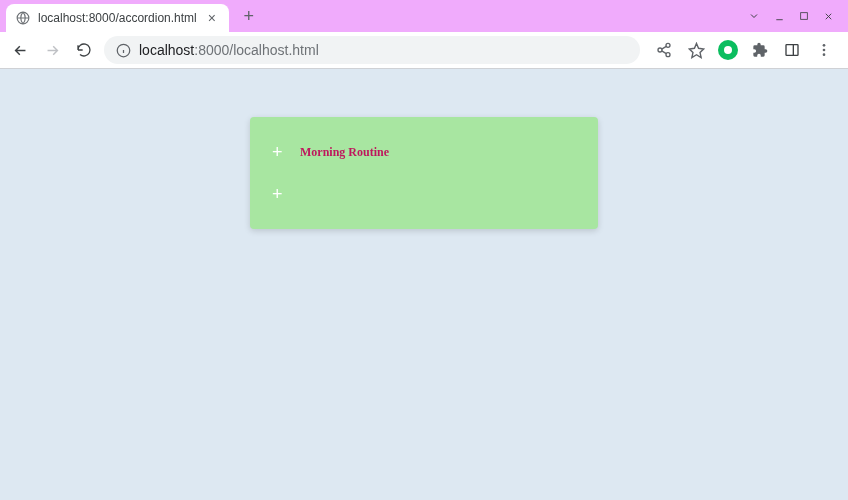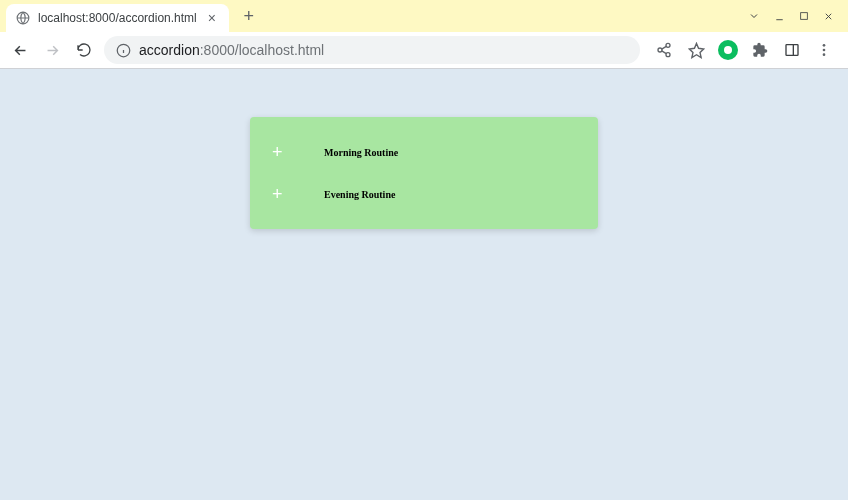--- a/index.html
+++ b/index.html
@@ -9,21 +9,21 @@
     }
     body {
       font-family: Arial, sans-serif;
       width: 848px;
       height: 500px;
       background: #fff;
       overflow: hidden;
     }
     
     .chrome {
-      background: #fef9c3;
+      background: #f0abfc;
       border-bottom: 1px solid #cfd1d5;
     }
     .tab-bar {
       display: flex;
       align-items: center;
       height: 32px;
       padding-left: 6px;
     }
     .tab {
       display: flex;
@@ -183,25 +183,24 @@
       cursor: pointer;
     }
     .accordion-toggle {
       color: #fff;
       font-size: 18px;
       font-weight: 300;
       line-height: 1;
       width: 14px;
     }
     .accordion-label {
-      color: #000000;
+      color: #be185d;
       font-family: Georgia, 'Times New Roman', serif;
-      font-size: 10px;
+      font-size: 12px;
       font-weight: bold;
-      margin-left: 24px;
     }
   </style>
 </head>
 <body>
 
 <div class="chrome">
   <div class="tab-bar">
     <div class="tab">
       <span class="favicon">
         <svg width="14" height="14" viewBox="0 0 24 24" fill="none" stroke="#6e7276" stroke-width="2">
@@ -253,21 +252,21 @@
         </svg>
     </div>
     <div class="url-bar">
       <span class="url-info-icon">
         <svg width="15" height="15" viewBox="0 0 24 24" fill="none" stroke="#5f6368" stroke-width="2">
             <circle cx="12" cy="12" r="10"></circle>
             <path d="M12 16v-5M12 8h.01"></path>
           </svg>
       </span>
       <span class="url-text">
-        <span class="host">accordion</span><span class="path">:8000/localhost.html</span>
+        <span class="host">localhost</span><span class="path">:8000/localhost.html</span>
       </span>
     </div>
     <div class="toolbar-right">
       <span class="icon-btn">
         <svg width="16" height="16" viewBox="0 0 24 24" fill="none" stroke="#5f6368" stroke-width="2">
             <circle cx="18" cy="5" r="3"></circle>
             <circle cx="6" cy="12" r="3"></circle>
             <circle cx="18" cy="19" r="3"></circle>
             <path d="M8.6 10.6l6.8-4M8.6 13.4l6.8 4"></path>
           </svg>
@@ -301,16 +300,15 @@
 </div>
 
 <div class="viewport">
   <div class="accordion-card">
     <div class="accordion-item">
       <span class="accordion-toggle">+</span>
       <span class="accordion-label">Morning Routine</span>
     </div>
     <div class="accordion-item">
       <span class="accordion-toggle">+</span>
-      <span class="accordion-label">Evening Routine</span>
     </div>
   </div>
 </div>
 
 </body></html>

